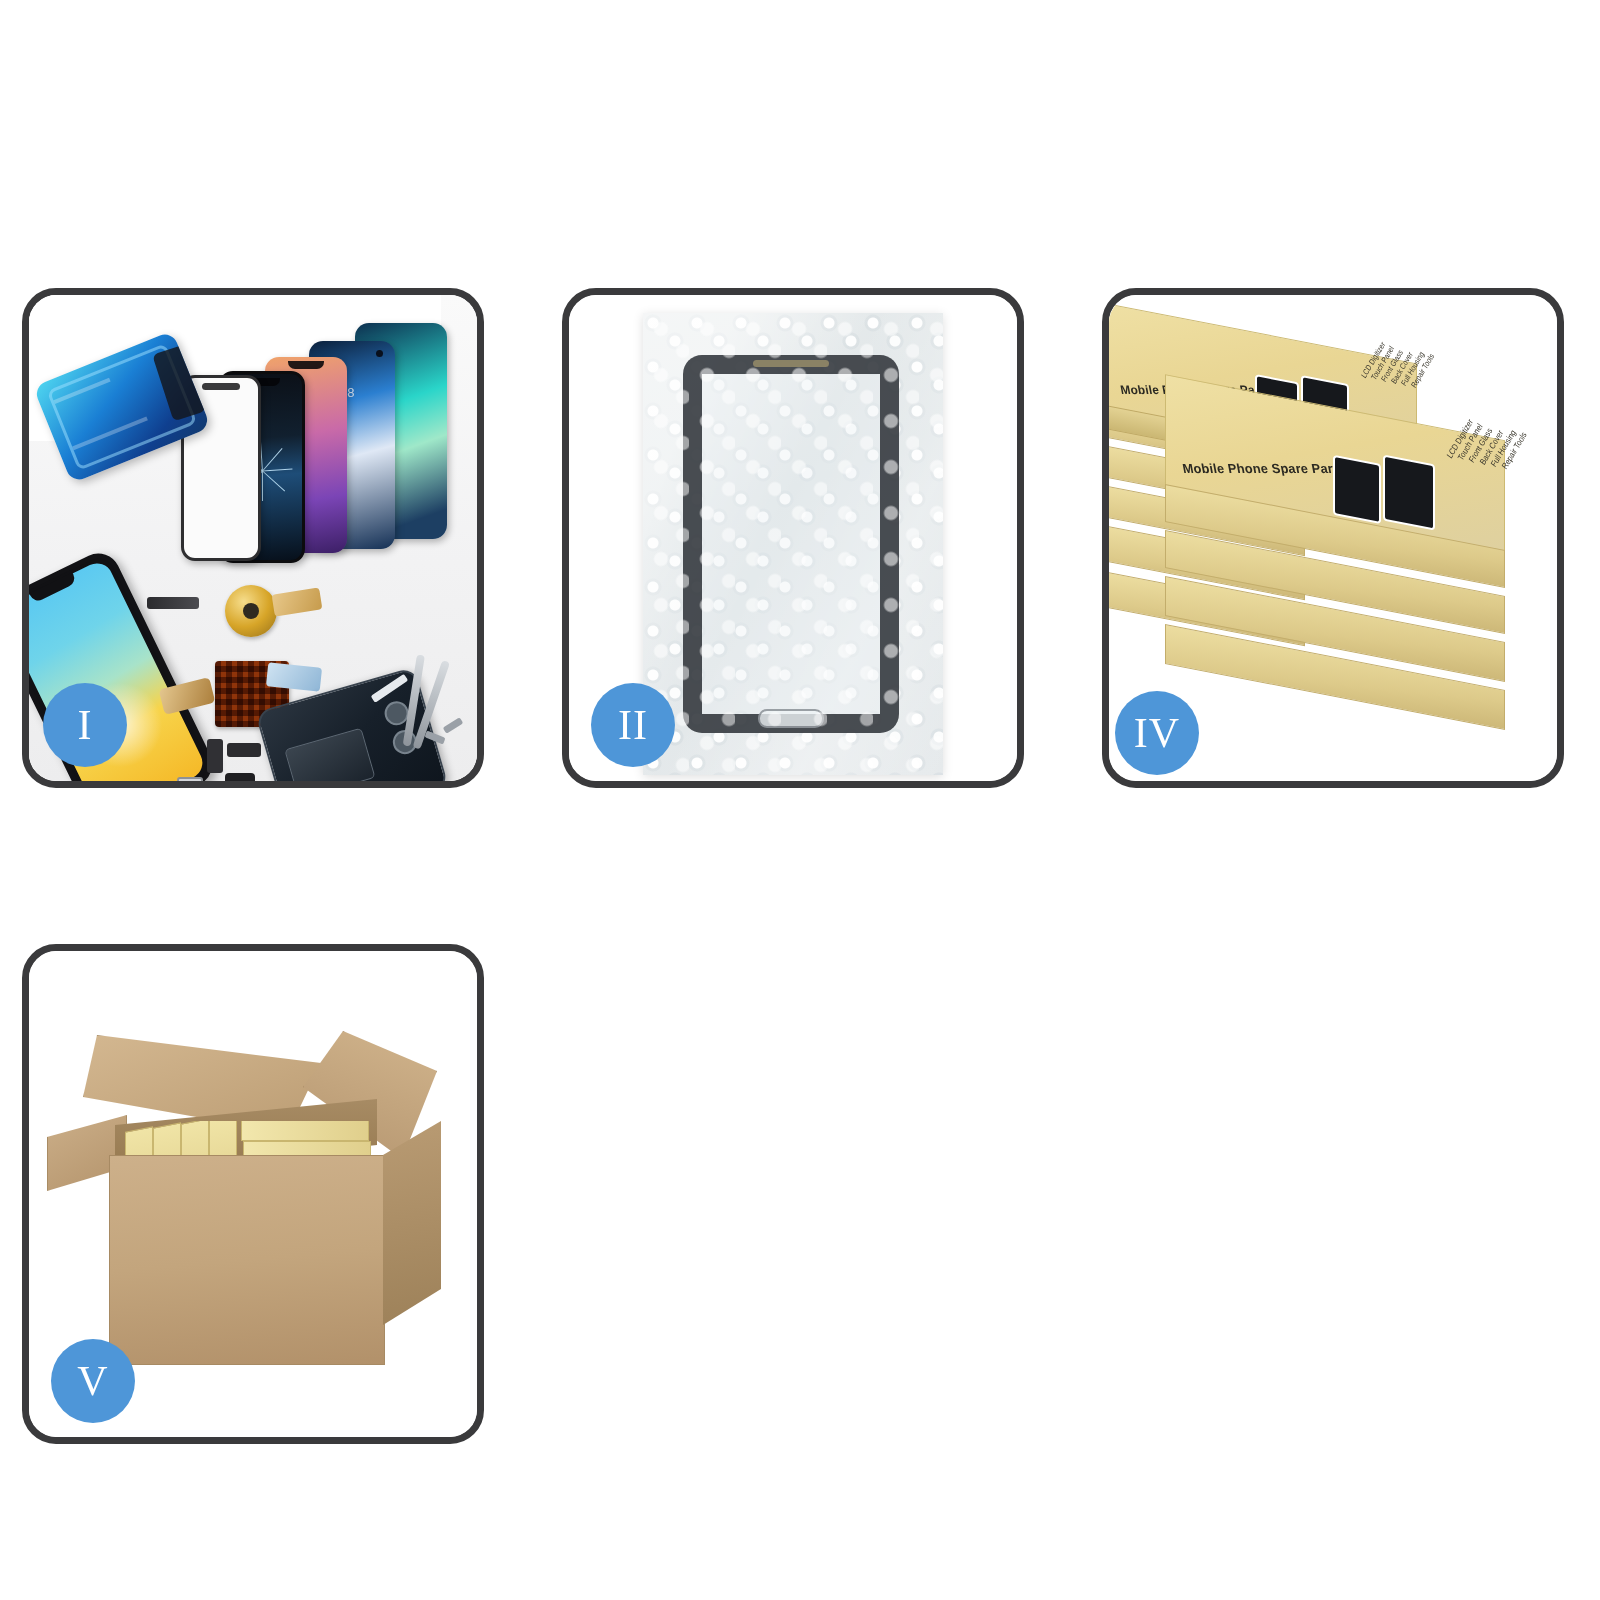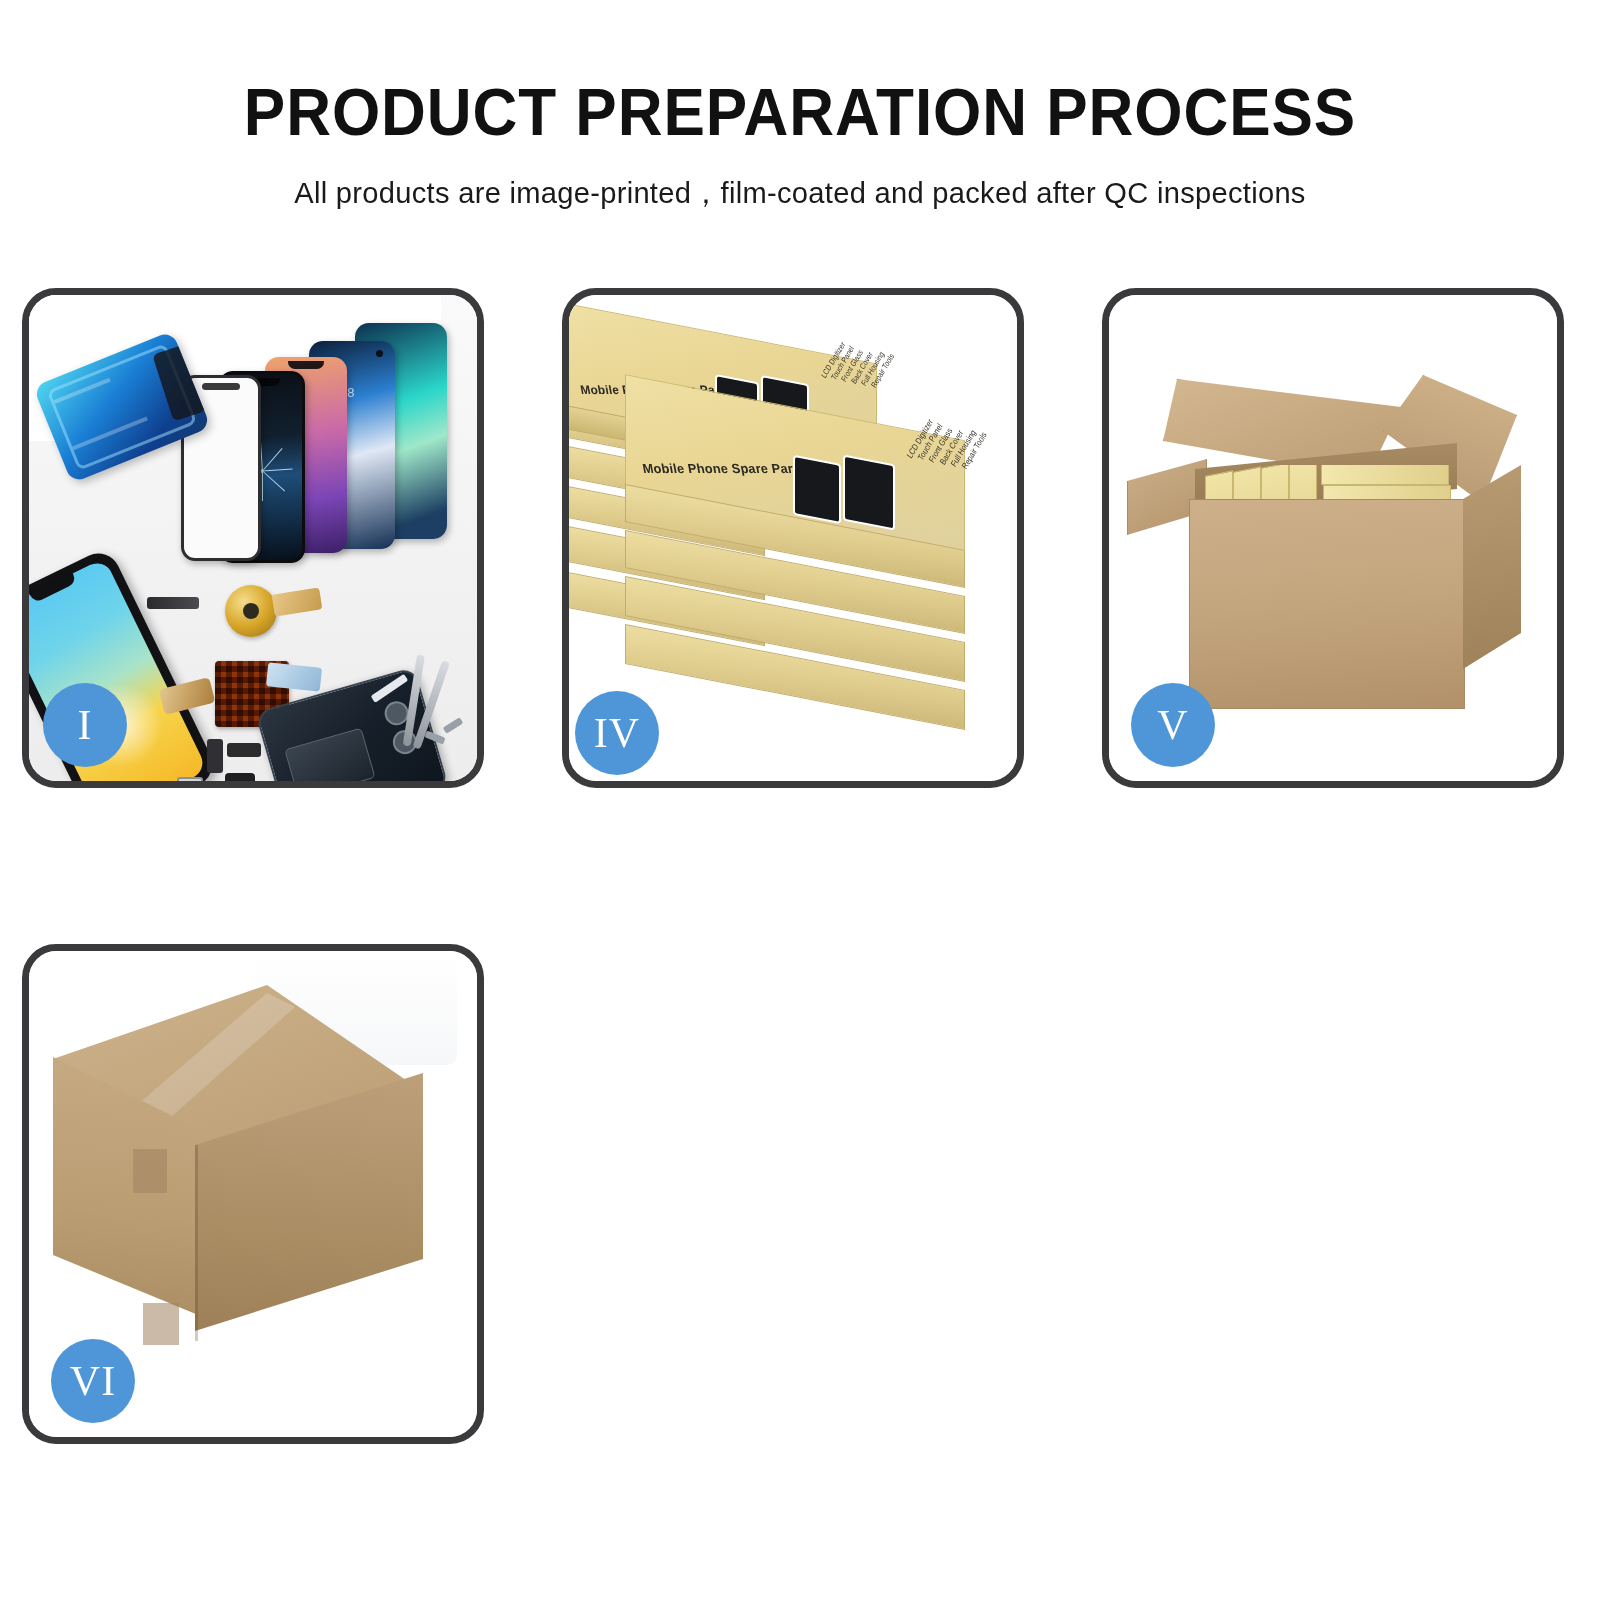--- a/index.html
+++ b/index.html
@@ -285,24 +285,20 @@
   .sl-seam{position:absolute;left:148px;top:174px;width:3px;height:196px;background:rgba(90,68,44,.28);}
   .sl-tab{position:absolute;background:rgba(160,130,96,.55);}
   .whiteish{position:absolute;left:228px;top:4px;width:200px;height:110px;
      background:linear-gradient(180deg,#ffffff,#f6f7f8);border-radius:10px;}
 </style>
 </head>
 <body>
 
 <div class="page">
 
-  <div class="header">
-    <h1 class="title">PRODUCT PREPARATION PROCESS</h1>
-    <p class="subtitle">All products are image-printed，film-coated and packed after QC inspections</p>
-  </div>
 
   <div class="grid">
 
     <div class="card c1">
       <div class="card-inner p1">
         <div class="wash"></div>
         <div class="whitepatch"></div>
 
         <div class="phone-fan">
           <div class="fanphone fp1"></div>
@@ -366,20 +362,33 @@
         <div class="tweezer">
           <i style="left:4px;transform:rotate(-5deg)"></i>
           <i style="left:22px;transform:rotate(5deg)"></i>
         </div>
         <span class="screw"></span>
         <span class="screw2"></span>
       </div>
       <div class="badge">I</div>
     </div>
 
+    <div class="card c2">
+      <div class="card-inner p2">
+        <div class="bubblewrap">
+          <span class="sheen"></span>
+          <div class="screenframe">
+            <span class="spk"></span>
+            <span class="home"></span>
+          </div>
+          <span class="bubbleoverlay"></span>
+        </div>
+      </div>
+      <div class="badge">II</div>
+    </div>
 
 
     <div class="card c4">
       <div class="card-inner p4">
         <div class="stack">
 
           <span class="plain" style="left:2px;top:112px;width:196px;height:30px;transform:skewY(11deg);"></span>
           <span class="plain" style="left:2px;top:152px;width:196px;height:30px;transform:skewY(11deg);"></span>
           <span class="plain" style="left:2px;top:192px;width:196px;height:30px;transform:skewY(11deg);"></span>
           <span class="plain" style="left:2px;top:232px;width:196px;height:34px;transform:skewY(11deg);"></span>
@@ -447,30 +456,15 @@
             <span class="mlh" style="left:120px;top:46px;"></span>
             <span class="mlh" style="left:122px;top:72px;"></span>
           </div>
           <span class="ct-body"></span>
           <span class="ct-sideR2"></span>
         </div>
       </div>
       <div class="badge">V</div>
     </div>
 
-    <div class="card c6">
-      <div class="card-inner p6">
-        <span class="whiteish"></span>
-        <div class="sealed">
-          <span class="sl-top"></span>
-          <span class="sl-tape"></span>
-          <span class="sl-left"></span>
-          <span class="sl-right"></span>
-          <span class="sl-seam"></span>
-          <span class="sl-tab" style="left:86px;top:178px;width:34px;height:44px;"></span>
-          <span class="sl-tab" style="left:96px;top:332px;width:36px;height:42px;"></span>
-        </div>
-      </div>
-      <div class="badge">VI</div>
-    </div>
 
   </div>
 </div>
 
 </body></html>

